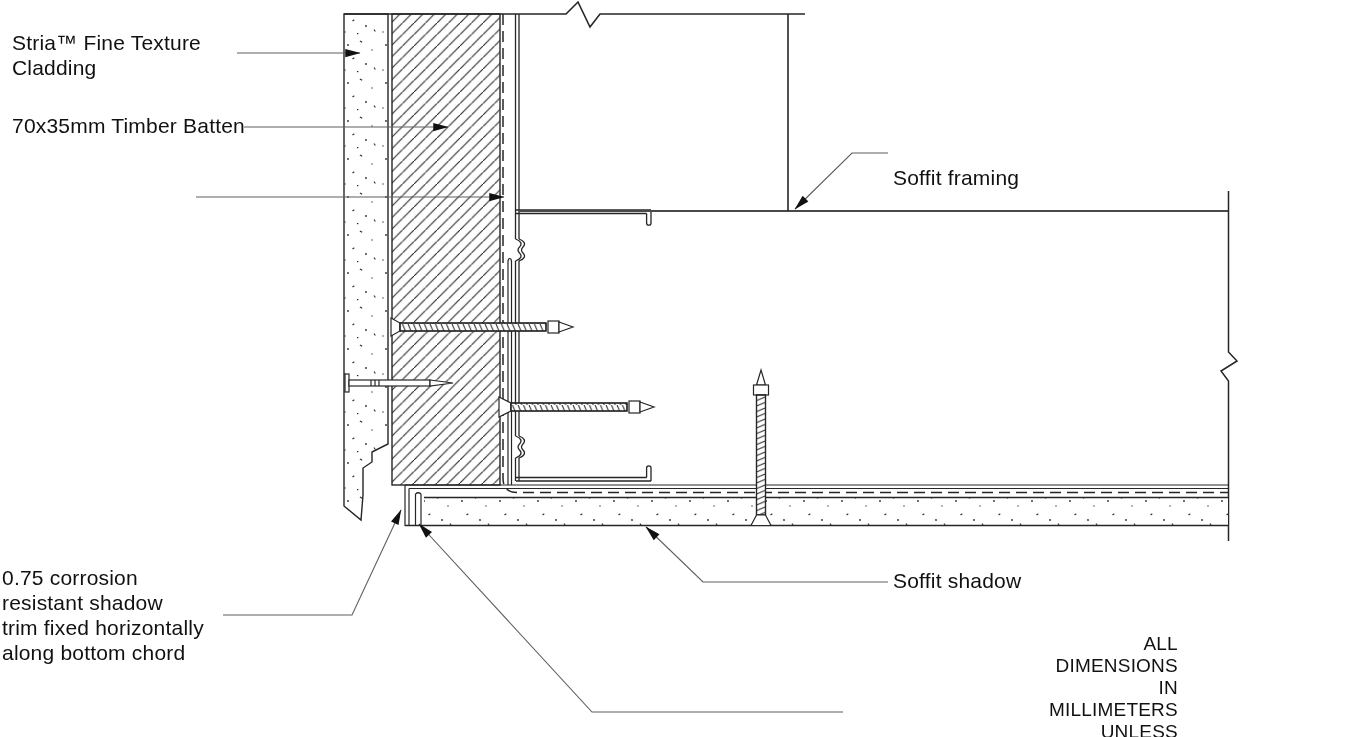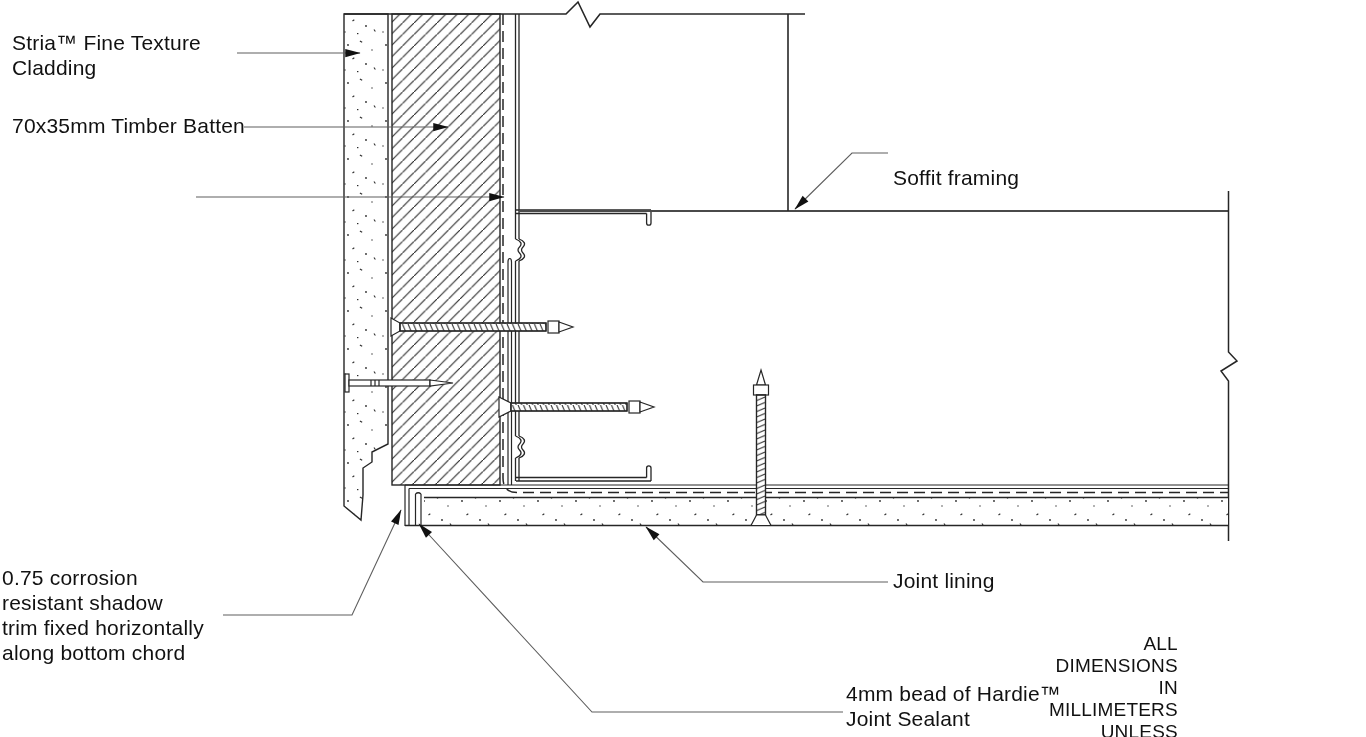--- a/index.html
+++ b/index.html
@@ -140,19 +140,17 @@
 </svg>
 
 <div class="lbl" style="left:12px;top:30px;">Stria™ Fine Texture
 Cladding</div>
 <div class="lbl" style="left:12px;top:113px;">70x35mm Timber Batten</div>
 <div class="lbl" style="left:2px;top:565px;">0.75 corrosion
 resistant shadow
 trim fixed horizontally
 along bottom chord</div>
 <div class="lbl" style="left:893px;top:144px;margin-top:21px;">Soffit framing</div>
-<div class="lbl" style="left:893px;top:568px;">Joint lining</div>
-<div class="lbl" style="left:846px;top:681px;">4mm bead of Hardie™
-Joint Sealant</div>
+<div class="lbl" style="left:893px;top:568px;">Soffit shadow</div>
 <div class="note" style="left:1049px;top:633px;">ALL DIMENSIONS IN MILLIMETERS
 UNLESS OTHERWISE SPECIFIED</div>
 
 </div>
 
 </body></html>

